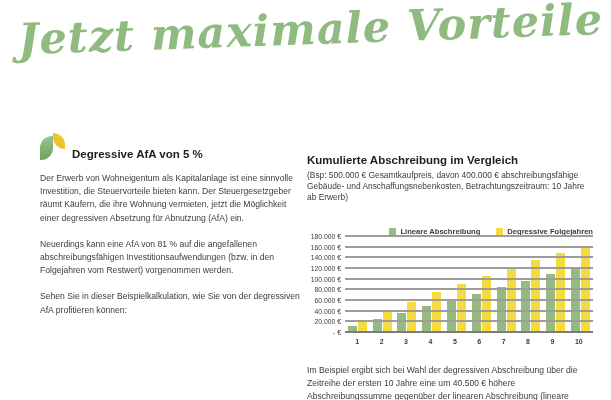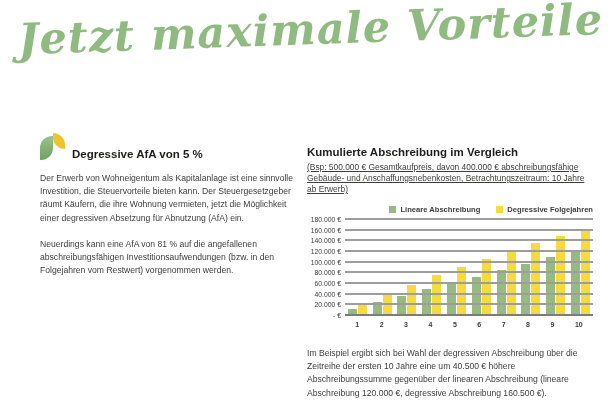--- a/index.html
+++ b/index.html
@@ -20,24 +20,24 @@
   .leaf-l{position:absolute;left:0;top:3px;width:13px;height:24px;
         background:linear-gradient(180deg,#9cc18d 0%,#6fa25e 100%);
         border-radius:12px 0 12px 0;}
   .leaf-r{position:absolute;right:0;top:0;width:12px;height:16px;background:#eec32e;
         border-radius:0 12px 0 12px;}
   .section-heading{margin:0;font-size:11.5px;font-weight:bold;color:#1d1d1b;}
   .left-col p{margin:7px 0 13px;font-size:8.6px;line-height:13.2px;}
 
   
   .right-col{position:absolute;left:307px;top:146px;width:286px;}
-  .chart-title{margin:0 0 4px;font-size:11.5px;font-weight:bold;color:#1d1d1b;}
-  .chart-sub{margin:0 0 10px;font-size:8.4px;line-height:11px;text-decoration:underline;}
+  .chart-title{margin:8px 0 4px;font-size:11.5px;font-weight:bold;color:#1d1d1b;}
+  .chart-sub{margin:0 0 24px;font-size:8.4px;line-height:11px;}
   .legend{display:flex;justify-content:flex-end;gap:16px;align-items:center;
-        font-size:7.6px;font-weight:bold;color:#3c3c3b;margin-bottom:5px;}
+        font-size:7.6px;font-weight:bold;color:#3c3c3b;}
   .lg-item{display:flex;align-items:center;gap:4px;}
   .sq{width:7px;height:7px;display:inline-block;}
 
   
   .chart{position:relative;width:286px;height:114px;}
   .plot{position:absolute;left:38px;top:0;width:248px;height:96px;}
   .gridline{position:absolute;left:0;width:100%;height:2px;background:#9d9d9c;z-index:3;}
   .baseline{position:absolute;left:0;bottom:-1px;width:100%;height:2px;background:#7c7c7b;z-index:4;}
   .bars{position:absolute;left:0;bottom:0;width:100%;height:96px;display:flex;
         align-items:flex-end;justify-content:space-around;z-index:1;}
@@ -59,20 +59,21 @@
   <div class="left-col">
     <div class="head-row">
       <div class="leaf">
         <span class="leaf-l"></span>
         <span class="leaf-r"></span>
       </div>
       <h2 class="section-heading">Degressive AfA von 5 %</h2>
     </div>
     <p>Der Erwerb von Wohneigentum als Kapitalanlage ist eine sinnvolle Investition, die Steuervorteile bieten kann. Der Steuergesetzgeber räumt Käufern, die ihre Wohnung vermieten, jetzt die Möglichkeit einer degressiven Absetzung für Abnutzung (AfA) ein.</p>
     <p>Neuerdings kann eine AfA von 81 % auf die angefallenen abschreibungsfähigen Investitionsaufwendungen (bzw. in den Folgejahren vom Restwert) vorgenommen werden.</p>
+    <p>Sehen Sie in dieser Beispielkalkulation, wie Sie von der degressiven AfA profitieren können:</p>
   </div>
 
   <div class="right-col">
     <h3 class="chart-title">Kumulierte Abschreibung im Vergleich</h3>
     <p class="chart-sub">(Bsp: 500.000 € Gesamtkaufpreis, davon 400.000 € abschreibungsfähige Gebäude- und Anschaffungsnebenkosten, Betrachtungszeitraum: 10 Jahre ab Erwerb)</p>
 
     <div class="legend">
       <span class="lg-item">
         <span class="sq" id="sw-linear" style="background: rgb(151, 186, 130);"></span>
         <span>Lineare Abschreibung</span>

